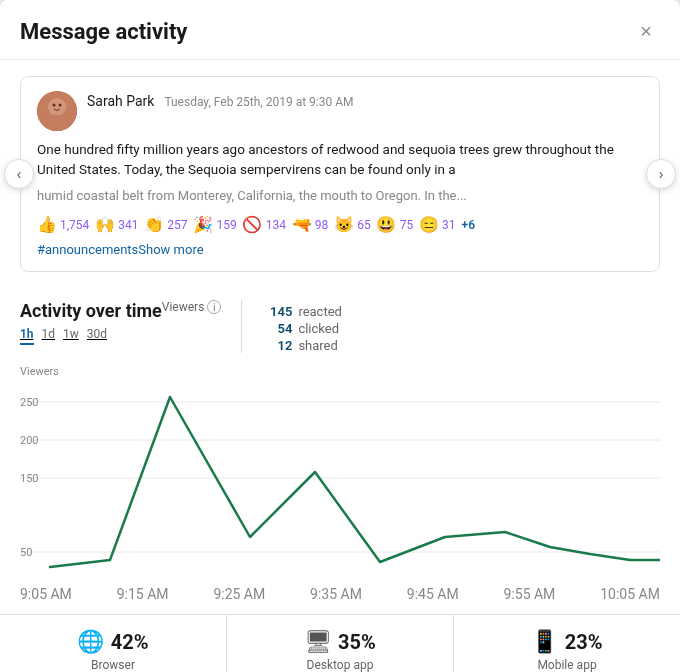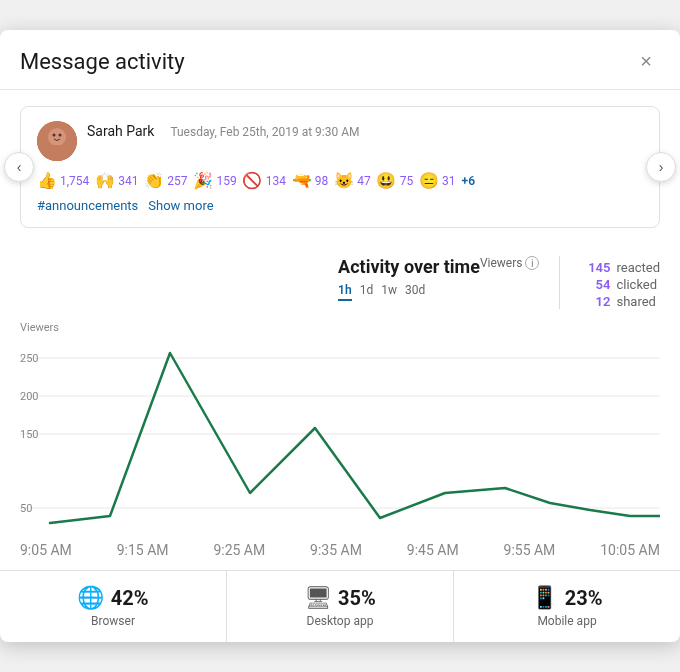--- a/index.html
+++ b/index.html
@@ -21,21 +21,21 @@
     }
     .modal-header {
       display: flex;
       justify-content: space-between;
       align-items: center;
       padding: 16px 20px 12px 20px;
       border-bottom: 1px solid #e8e8e8;
     }
     .modal-title {
       font-size: 22px;
-      font-weight: 400;
+      font-weight: 700;
       color: #1a1a1a;
     }
     .close-btn {
       background: none;
       border: none;
       cursor: pointer;
       font-size: 20px;
       color: #888;
       padding: 4px 8px;
       border-radius: 4px;
@@ -108,21 +108,20 @@
       align-items: center;
       gap: 3px;
       font-size: 13px;
       color: #333;
     }
     .reaction-emoji { font-size: 16px; }
     .reaction-count { font-size: 12px; color: #8b5cf6; }
     .tags-row {
       display: flex;
       align-items: center;
-      gap: 10px;
     }
     .tag-link {
       color: #1264a3;
       font-size: 13px;
       text-decoration: none;
     }
     .show-more-link {
       color: #1264a3;
       font-size: 13px;
       cursor: pointer;
@@ -148,34 +147,35 @@
     }
     .msg-nav-left { left: 4px; }
     .msg-nav-right { right: 4px; }
 
     
     .activity-section {
       padding: 12px 20px 0 20px;
     }
     .activity-header {
       display: flex;
-      justify-content: flex-end;
+      justify-content: flex-start;
       align-items: flex-start;
       margin-bottom: 4px;
     }
     .activity-title-block {}
     .activity-title {
       font-size: 18px;
       font-weight: 700;
       color: #1a1a1a;
     }
     .time-filters {
       display: flex;
       gap: 8px;
       margin-top: 4px;
+      text-decoration: underline;
     }
     .time-filter {
       font-size: 12px;
       color: #666;
       cursor: pointer;
       padding: 2px 0;
     }
     .time-filter.active {
       color: #1264a3;
       font-weight: 600;
@@ -215,21 +215,21 @@
       padding-top: 4px;
     }
     .count-row {
       display: flex;
       align-items: center;
       gap: 6px;
       font-size: 13px;
     }
     .count-num {
       font-weight: 600;
-      color: #8b5cf6;
+      color: #0c4a6e;
       min-width: 30px;
       text-align: right;
     }
     .count-label { color: #666; }
 
     
     .chart-container {
       padding: 8px 20px 0 20px;
       position: relative;
     }
@@ -316,24 +316,26 @@
               <circle cx="20" cy="38" r="14" fill="#c47d5e"></circle>
               <circle cx="17" cy="14" r="1.5" fill="#5a3020"></circle>
               <circle cx="23" cy="14" r="1.5" fill="#5a3020"></circle>
               <path d="M17 18 Q20 21 23 18" stroke="#5a3020" stroke-width="1" fill="none"></path>
             </svg>
           </div>
         </div>
         <div class="message-meta">
           <div>
             <span class="author-name">Sarah Park</span>
-            <span class="author-time" style="margin-left:12px;">Tuesday, Feb 25th, 2019 at 9:30 AM</span>
+            <span class="author-time" style="margin-left:6px;">Tuesday, Feb 25th, 2019 at 9:30 AM</span>
           </div>
         </div>
       </div>
+      <div class="message-text">One hundred fifty million years ago ancestors of redwood and sequoia trees grew throughout the United States. Today, the Sequoia sempervirens can be found only in a</div>
+      <div class="message-text message-text-fade">humid coastal belt from Monterey, California, the mouth to Oregon. In the...</div>
       <div class="reactions-row">
 
       <span class="reaction-item">
             <span class="reaction-emoji">👍</span>
             <span class="reaction-count">1,754</span>
           </span>
           <span class="reaction-item">
             <span class="reaction-emoji">🙌</span>
             <span class="reaction-count">341</span>
           </span>
@@ -348,21 +350,21 @@
           <span class="reaction-item">
             <span class="reaction-emoji">🚫</span>
             <span class="reaction-count">134</span>
           </span>
           <span class="reaction-item">
             <span class="reaction-emoji">🔫</span>
             <span class="reaction-count">98</span>
           </span>
           <span class="reaction-item">
             <span class="reaction-emoji">😺</span>
-            <span class="reaction-count">47</span>
+            <span class="reaction-count">65</span>
           </span>
           <span class="reaction-item">
             <span class="reaction-emoji">😃</span>
             <span class="reaction-count">75</span>
           </span>
           <span class="reaction-item">
             <span class="reaction-emoji">😑</span>
             <span class="reaction-count">31</span>
           </span>
           <span class="reaction-item">

